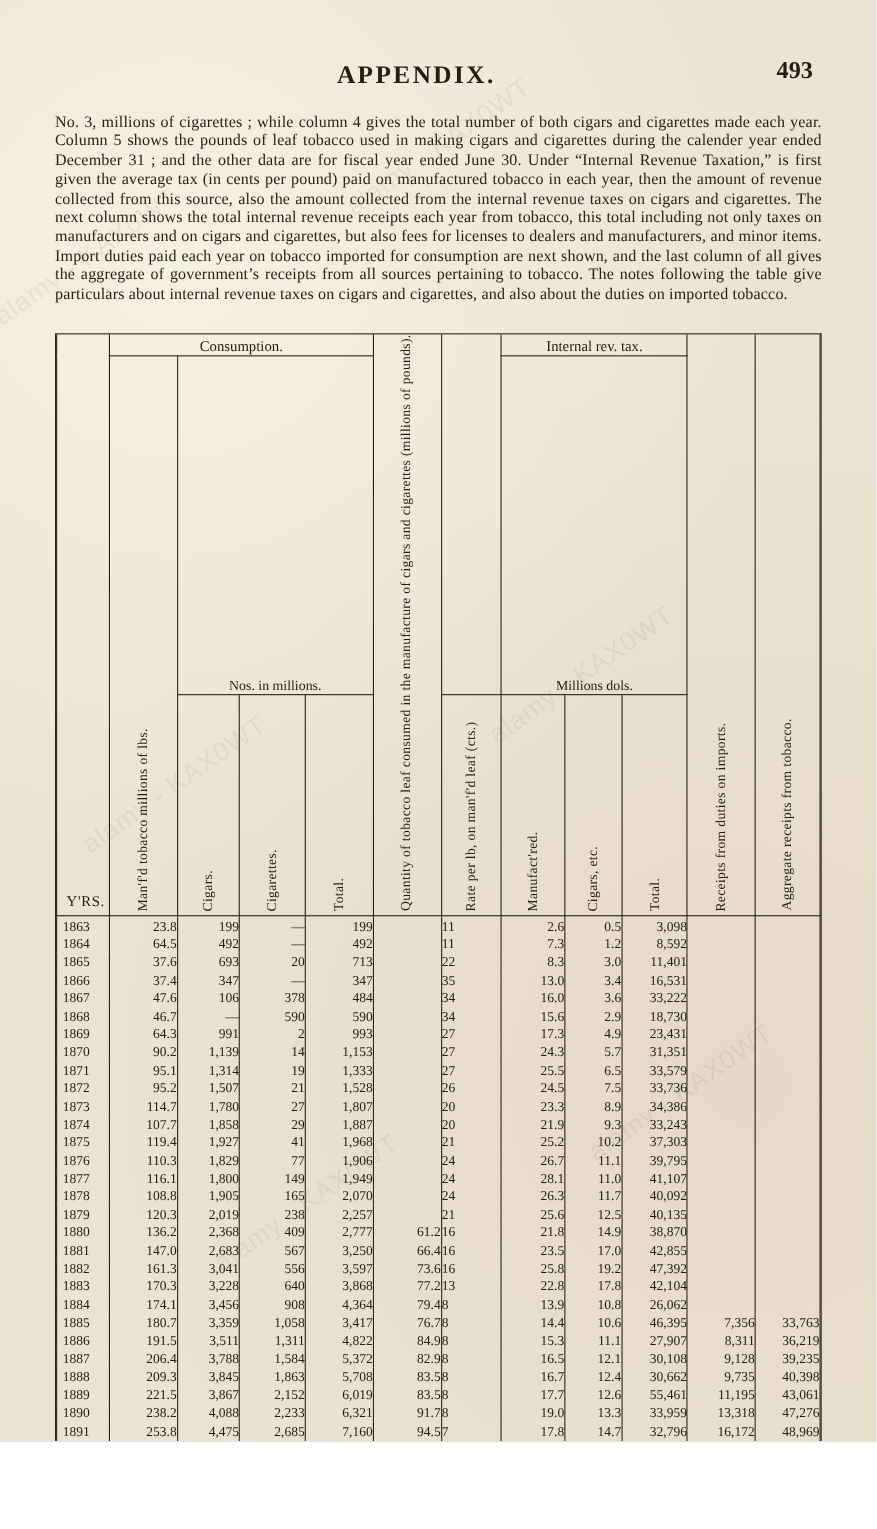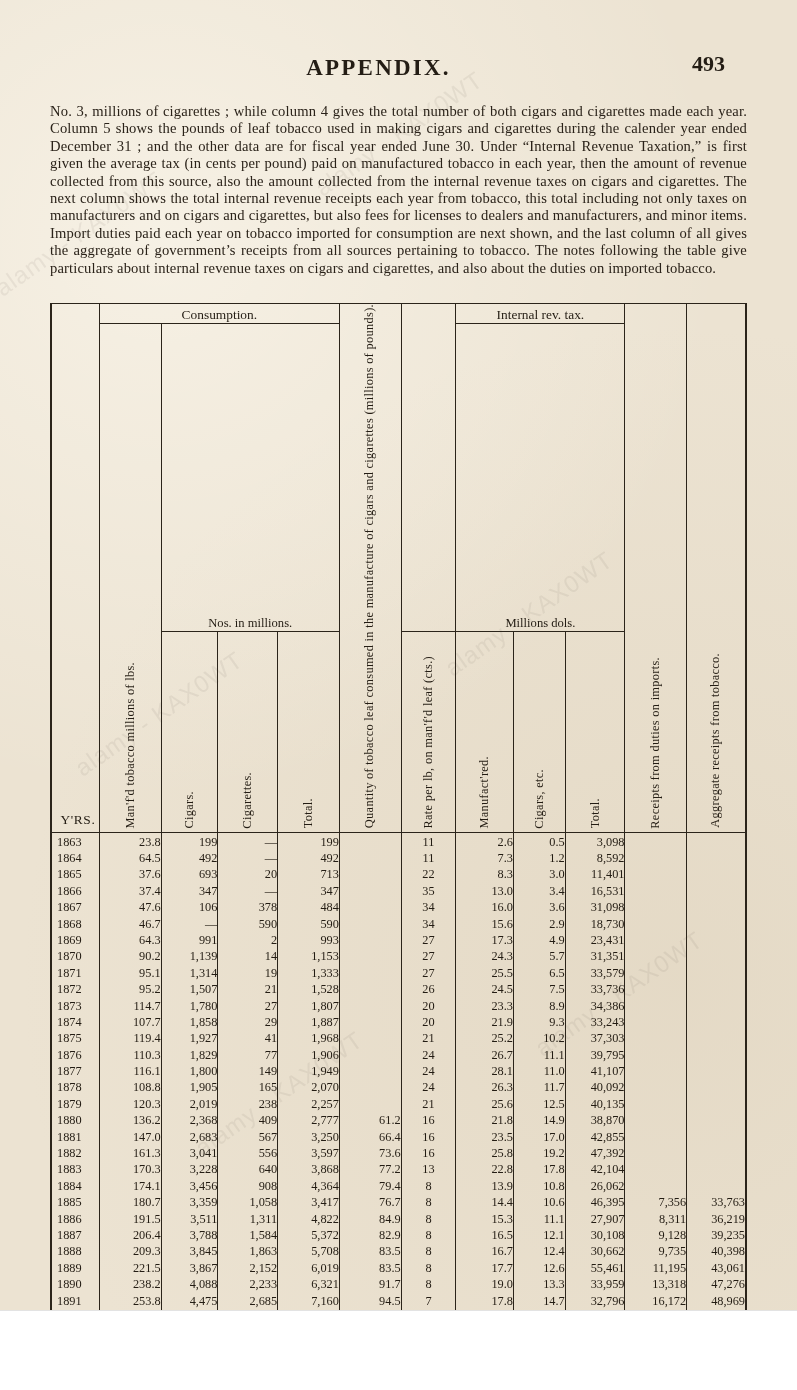--- a/index.html
+++ b/index.html
@@ -42,21 +42,21 @@
     top: 10px;
     text-align: center;
     font-size: 23px;
     letter-spacing: 2.2px;
     font-weight: bold;
     color: #241d15;
     padding-right: 40px;
   }
   .hdr-page {
     position: absolute;
-    right: 22px;
+    right: 8px;
     top: 6px;
     font-size: 22px;
     font-weight: bold;
     color: #241d15;
   }
   
   .para {
     margin-top: 22px;
     font-size: 14.6px;
     line-height: 17.4px;
@@ -139,21 +139,21 @@
     font-size: 12.3px;
     text-align: right;
     padding-right: 5px;
     white-space: nowrap;
   }
   tbody td.yr {
     text-align: left;
     padding-left: 5px;
     padding-right: 2px;
   }
-  tbody td.ctr { text-align: center; padding-right: 0; }
+  tbody td.ctr { text-align: left; padding-right: 0; }
   tbody tr.total-row td {
     border-top: 1.3px solid #2b241a;
     padding-top: 1px;
     height: 18px;
   }
   
   .alamy-bar {
     position: absolute;
     left: 0;
     top: 1310px;
@@ -313,21 +313,21 @@
             <tr>
               <td class="yr">1867</td>
               <td>47.6</td>
               <td>106</td>
               <td>378</td>
               <td>484</td>
               <td></td>
               <td class="ctr">34</td>
               <td>16.0</td>
               <td>3.6</td>
-              <td>31,098</td>
+              <td>33,222</td>
               <td></td>
               <td></td>
             </tr>
             <tr>
               <td class="yr">1868</td>
               <td>46.7</td>
               <td>—</td>
               <td>590</td>
               <td>590</td>
               <td></td>

